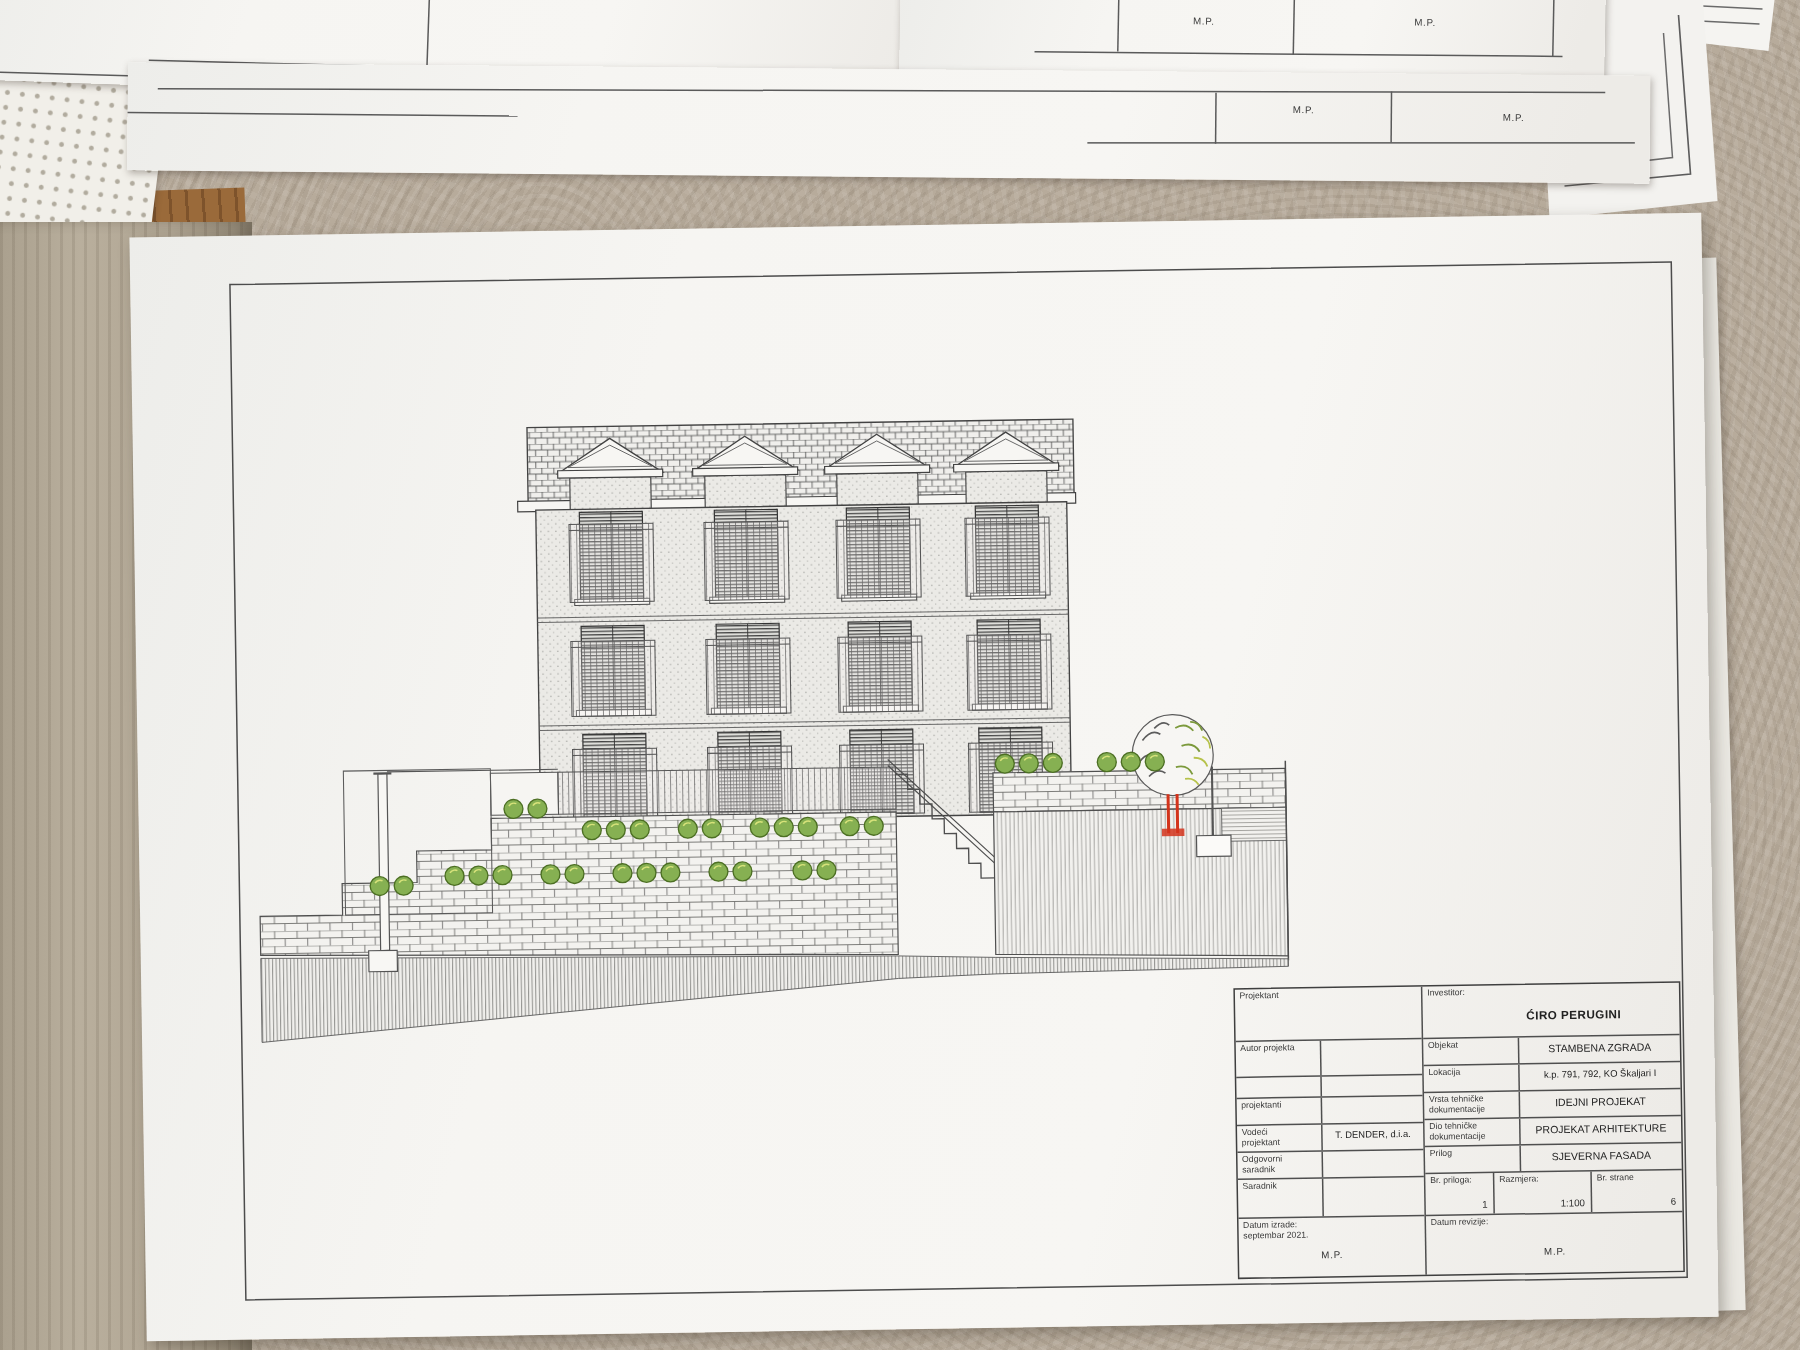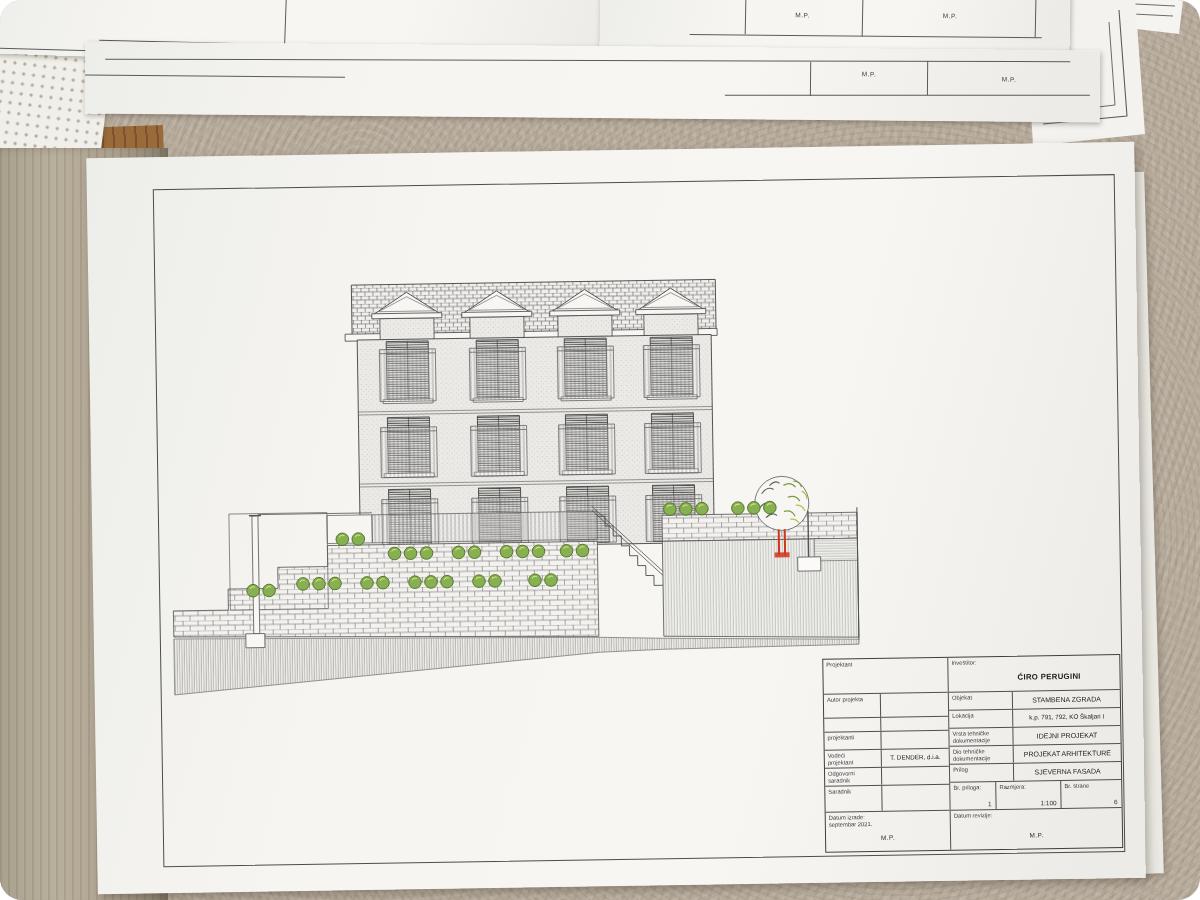--- a/index.html
+++ b/index.html
@@ -3,21 +3,21 @@
 <meta charset="utf-8">
 <style>
   html,body{margin:0;padding:0;}
   body{width:1200px;height:900px;overflow:hidden;font-family:"Liberation Sans",sans-serif;}
   .stage{position:relative;width:1200px;height:900px;overflow:hidden;
     background-color:#b7ab9b;
     background-image:
       repeating-radial-gradient(circle at 30% 20%, rgba(255,255,255,.07) 0 3px, transparent 3px 8px),
       repeating-radial-gradient(circle at 75% 60%, rgba(95,80,62,.09) 0 2px, transparent 2px 6px),
       repeating-linear-gradient(24deg, rgba(255,255,255,.05) 0 4px, transparent 4px 10px),
-      repeating-linear-gradient(110deg, rgba(80,66,50,.07) 0 3px, transparent 3px 9px); border-radius: 22px;}
+      repeating-linear-gradient(110deg, rgba(80,66,50,.07) 0 3px, transparent 3px 9px);}
   .abs{position:absolute;}
   .line{position:absolute;background:#5a5a5a;}
   .sheet{position:absolute;background:linear-gradient(105deg,#ededea,#f6f5f2 30%,#f7f6f3 65%,#edebe7 95%);
     box-shadow:1px 2px 5px rgba(60,50,40,.35);}
   .mp{position:absolute;font-size:6.5px;color:#3c3c3c;letter-spacing:.5px;text-align:center;}
   
   .wood{left:-6px;top:128px;width:170px;height:60px;transform:rotate(-2deg);
     background:#9a6a3a;background-image:repeating-linear-gradient(88deg, rgba(60,30,10,.3) 0 2px, transparent 2px 11px);}
   .mat{left:-30px;top:-28px;width:140px;height:200px;transform:rotate(7deg);
     background-color:#f1efe9;

